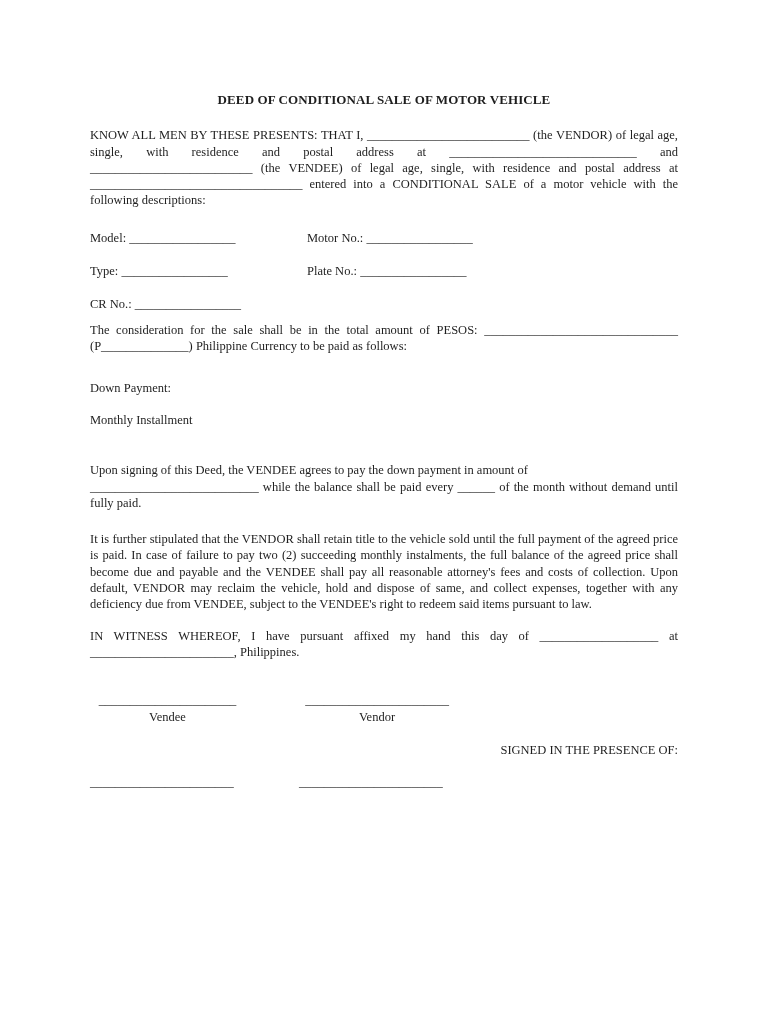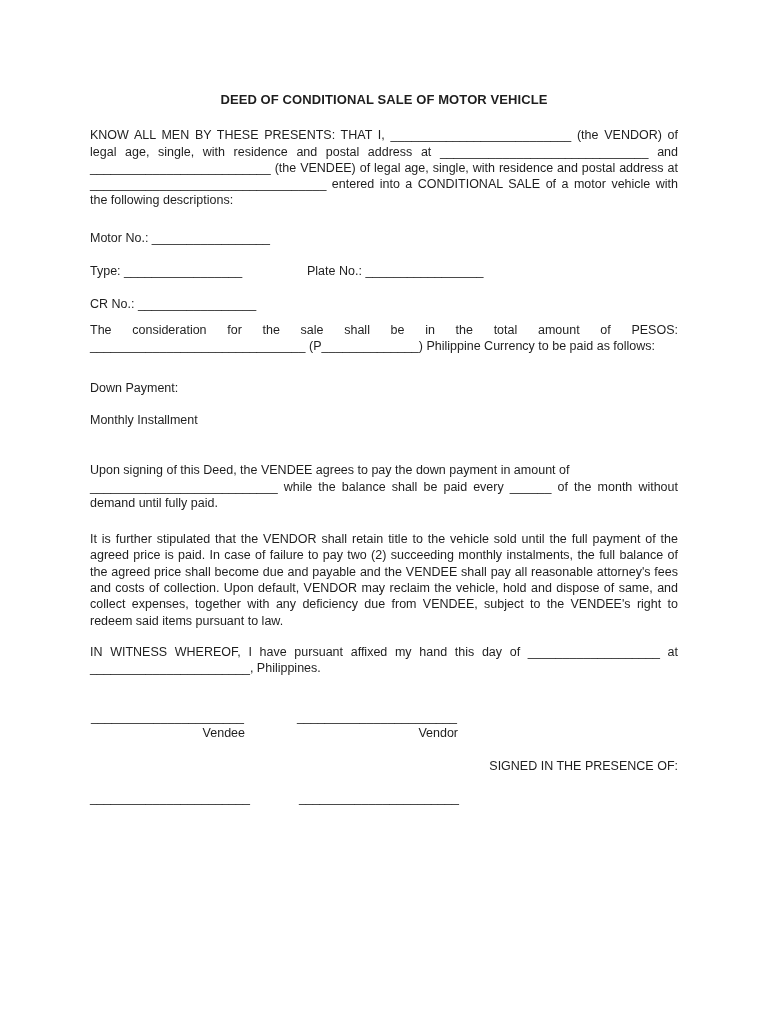--- a/index.html
+++ b/index.html
@@ -10,20 +10,21 @@
     font-family: "Liberation Sans", "DejaVu Sans", sans-serif;
     color: #1e1e1e;
     -webkit-font-smoothing: antialiased;
   }
   .page {
     position: relative;
     width: 698px;
     height: 1024px;
     background: #ffffff;
     overflow: hidden;
+    font-family: Liberation Serif, serif;
   }
   .content {
     position: absolute;
     left: 90px;
     top: 92px;
     width: 588px;
     font-size: 12.5px;
     line-height: 16.3px;
   }
   .doc-title {
@@ -45,21 +46,21 @@
   .p-signing       { margin-bottom: 20px; }
   .p-stipulation   { margin-bottom: 15px; }
   .p-witness       { margin-bottom: 0; }
   .sig-row {
     display: flex;
     margin-top: 32px;
   }
   .sig-col-vendee { width: 155px; flex: none; }
   .sig-col-vendor { width: 162px; flex: none; margin-left: 51px; }
   .sig-line  { white-space: nowrap; text-align: center; }
-  .sig-label { text-align: right; }
+  .sig-label { text-align: center; }
   .presence-heading { margin-top: 17px; text-align: right; }
   .witness-lines-row {
     display: flex;
     margin-top: 16px;
   }
   .witness-line-left  { width: 163px; flex: none; white-space: nowrap; }
   .witness-line-right { width: 163px; flex: none; margin-left: 46px; white-space: nowrap; }
   .blank { white-space: nowrap; }
 </style>
 </head>
@@ -67,20 +68,24 @@
 
 <div class="page">
   <div class="content">
 
     <div class="doc-title">DEED OF CONDITIONAL SALE OF MOTOR VEHICLE</div>
 
     <p class="just p-opening">KNOW ALL MEN BY THESE PRESENTS: THAT I, __________________________ (the VENDOR) of legal age, single, with residence and postal address at ______________________________ and __________________________ (the VENDEE) of legal age, single, with residence and postal address at __________________________________ entered into a CONDITIONAL SALE of a motor vehicle with the following descriptions:</p>
 
 
     <div class="field-row">
+      <div class="field-col-left">
+        <span>Model:</span>
+        <span class="blank">_________________</span>
+      </div>
       <div class="field-col-right">
         <span>Motor No.:</span>
         <span class="blank">_________________</span>
       </div>
     </div>
 
     <div class="field-row">
       <div class="field-col-left">
         <span>Type:</span>
         <span class="blank">_________________</span>

